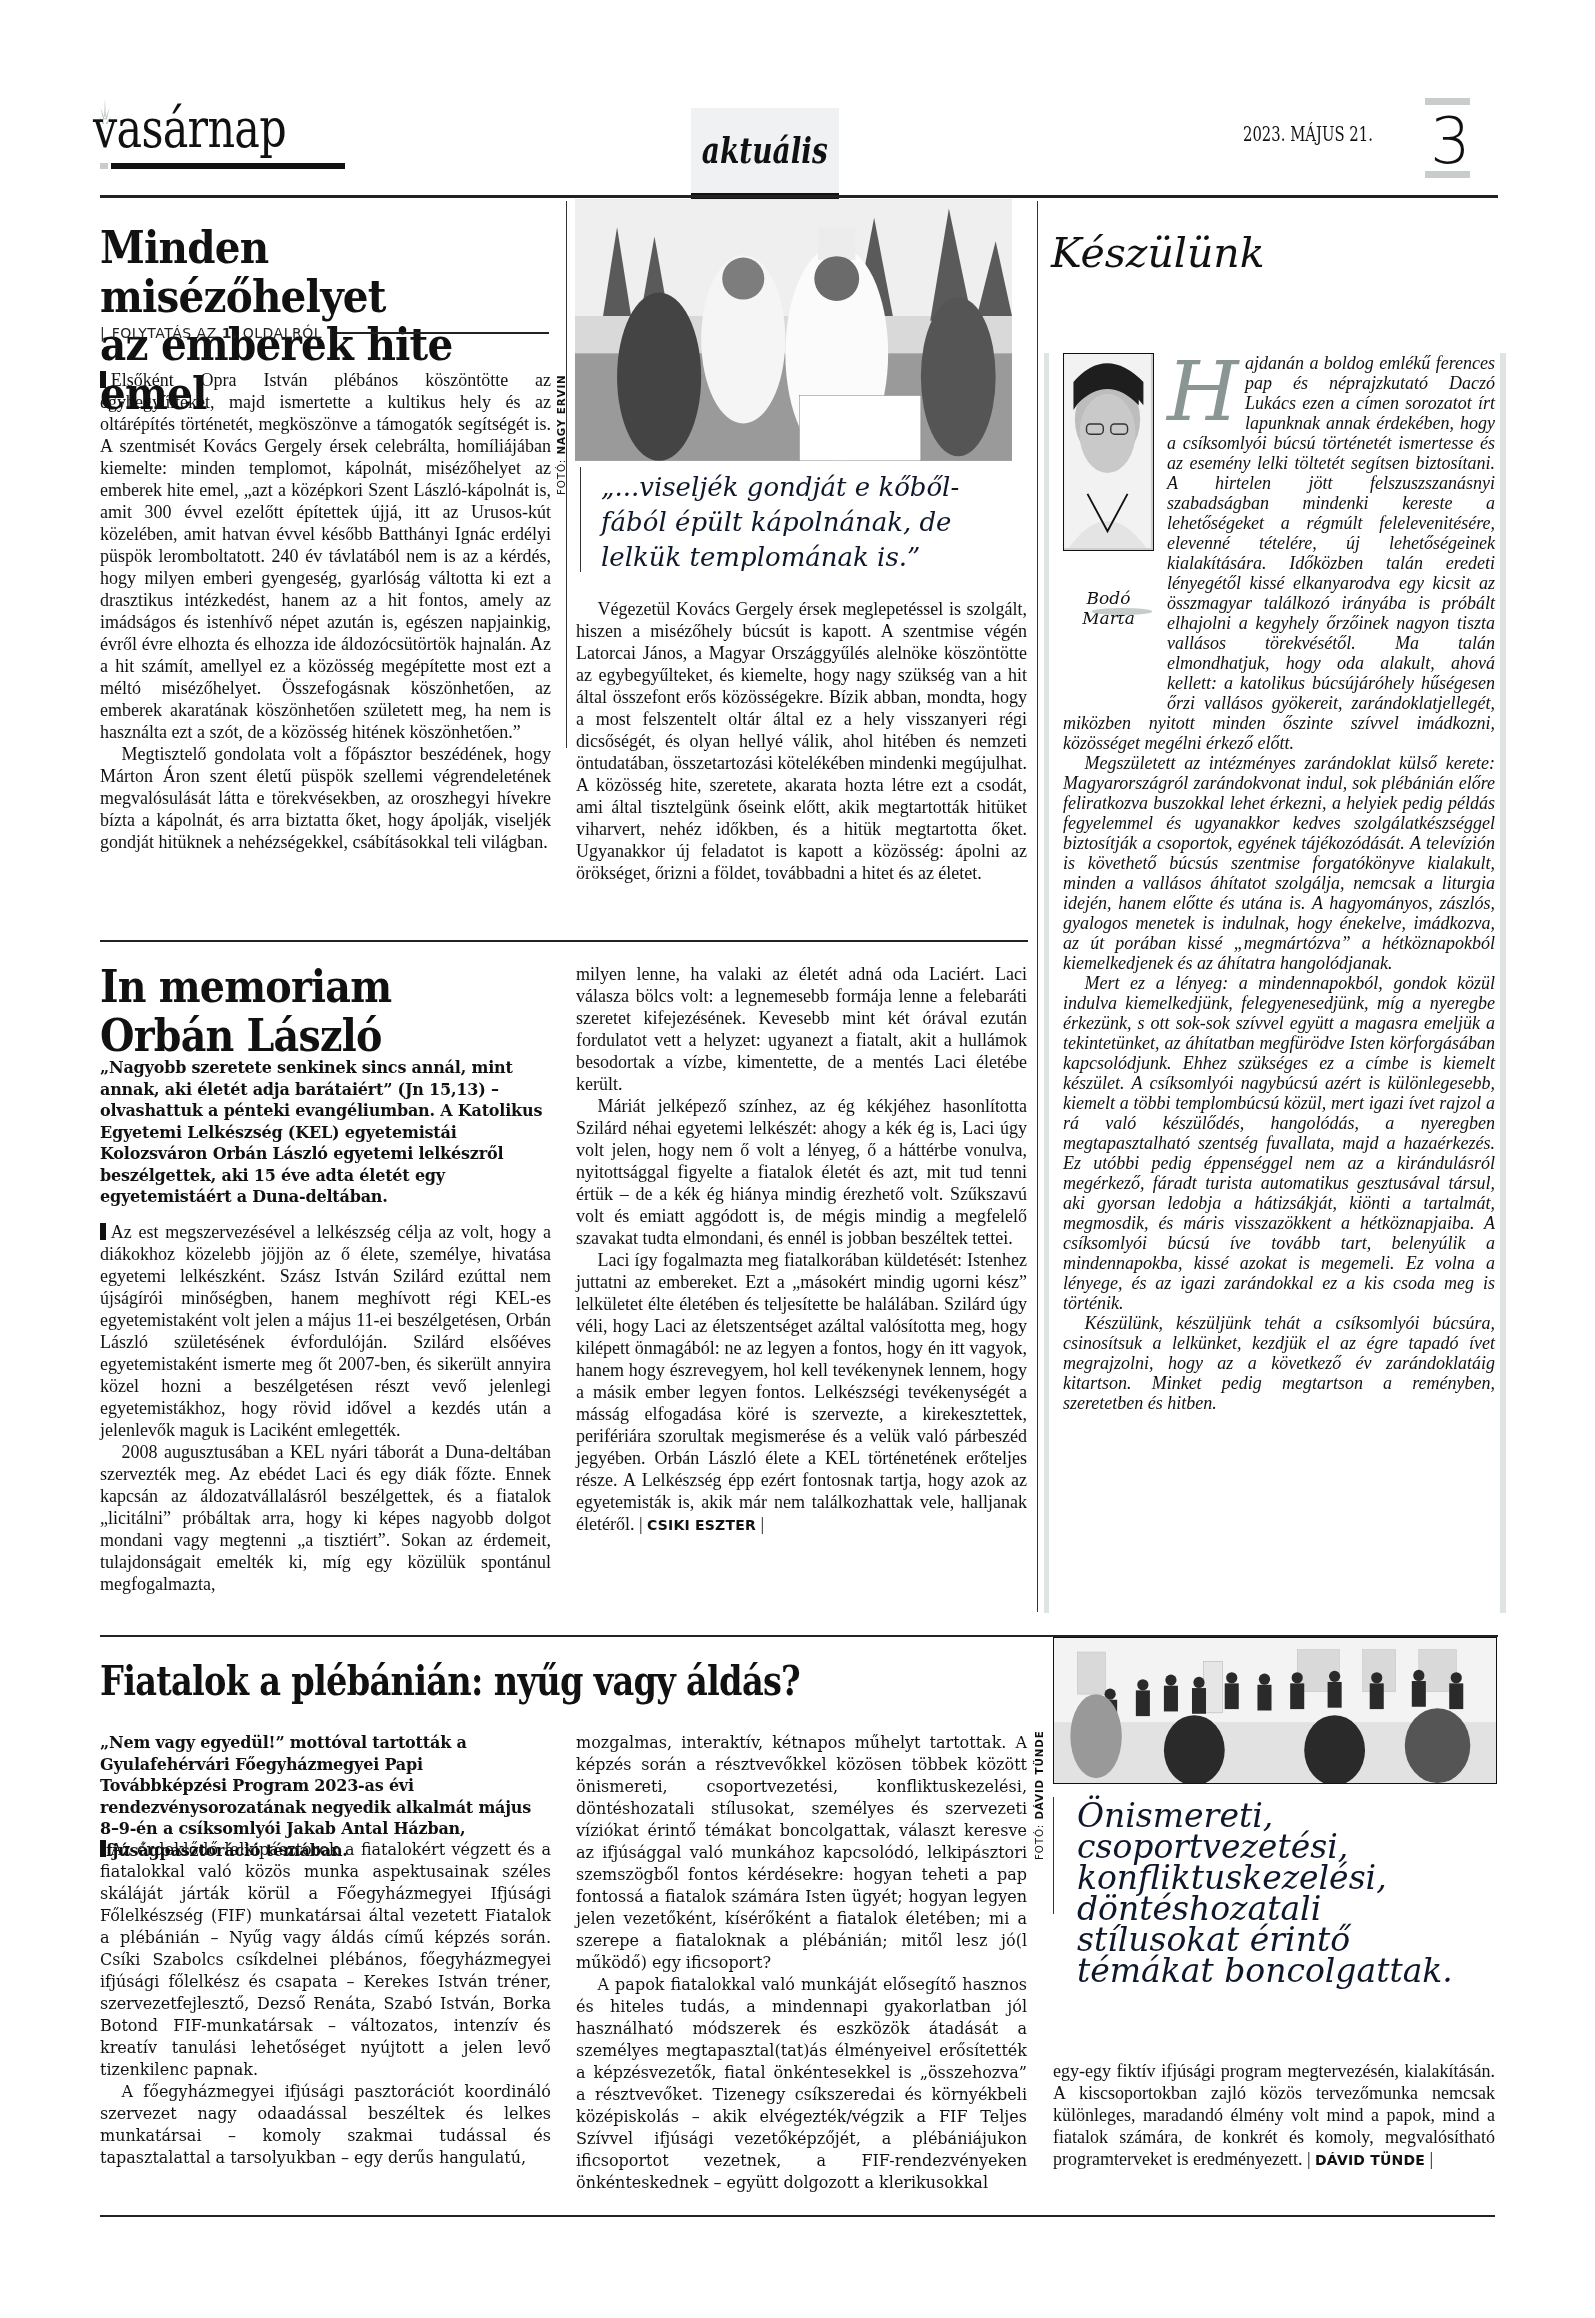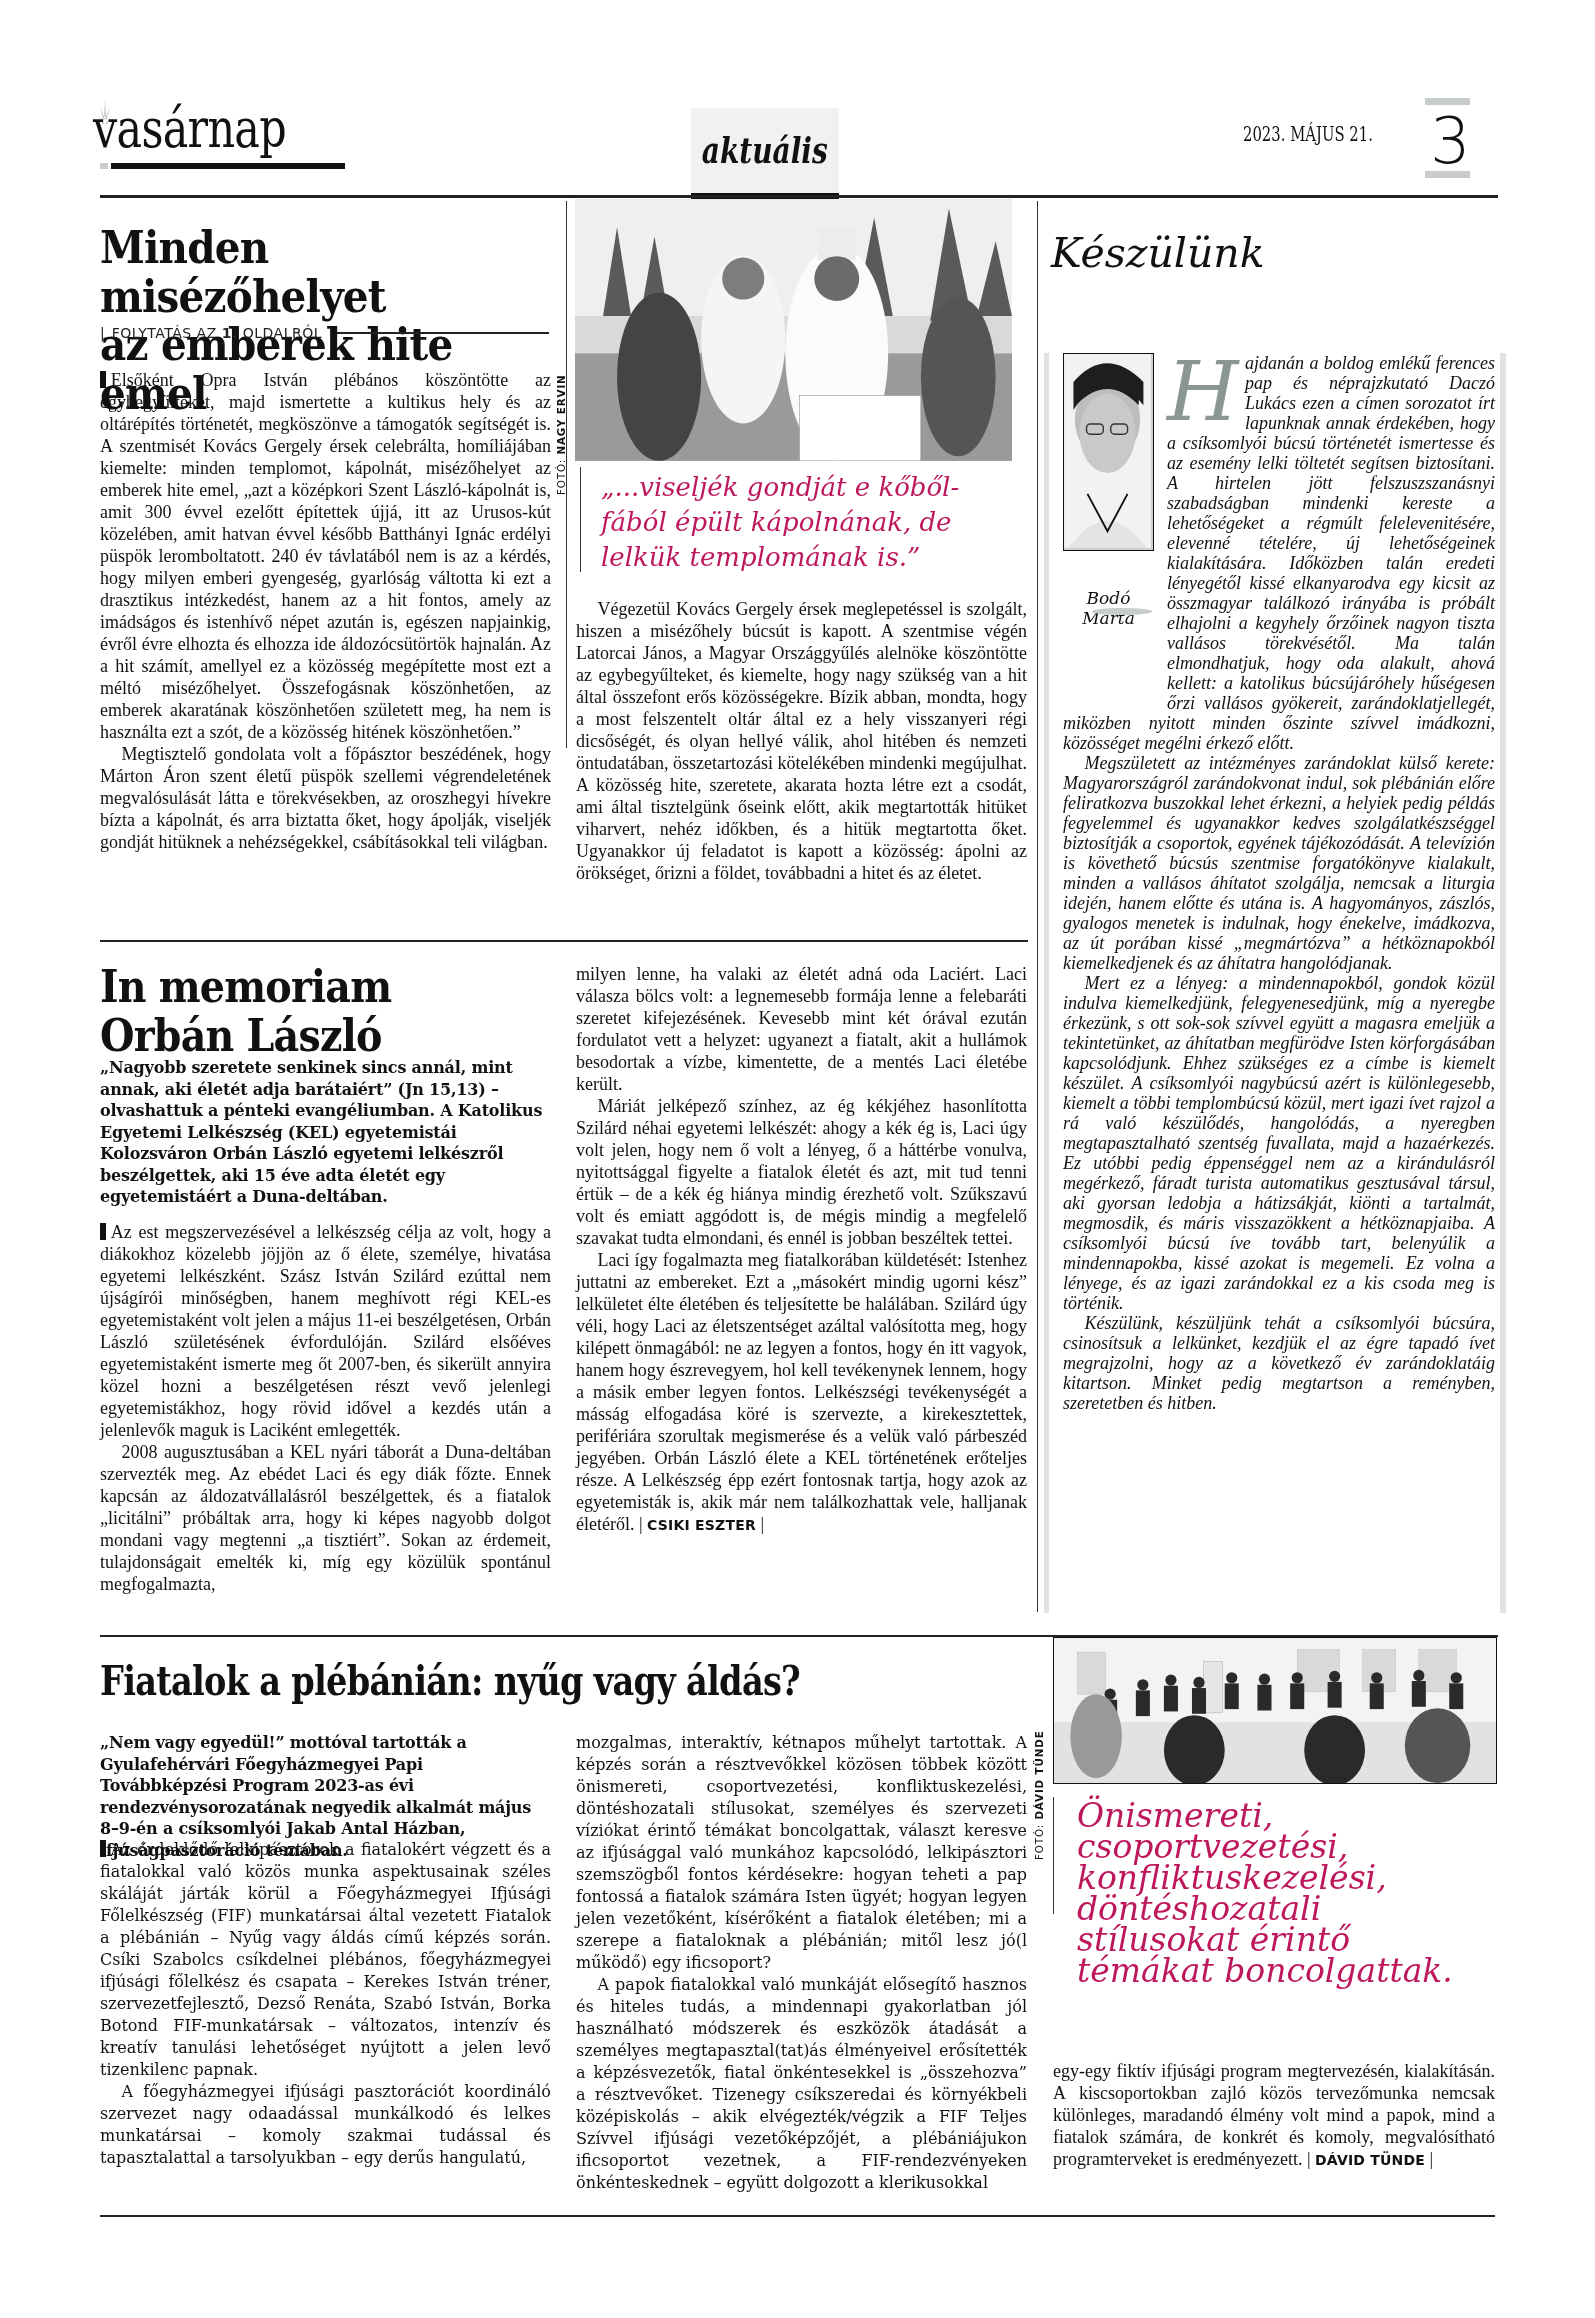--- a/index.html
+++ b/index.html
@@ -23,21 +23,21 @@
   .hl{font-family:"DejaVu Serif",serif;font-weight:bold;line-height:1.08;letter-spacing:-0.9px;transform-origin:left top;}
   .kicker{font-family:"DejaVu Sans",sans-serif;font-size:14px;color:#222;letter-spacing:0.5px;}
   .kicker b{font-weight:bold;}
   .body{font-family:"Liberation Serif",serif;font-size:18px;line-height:22px;text-align:justify;hyphens:manual;}
   .body p{margin:0;text-indent:21.5px;}
   .body p.first{text-indent:0;}
   .body p.cont{text-indent:0;}
   .lead-mark{display:inline-block;width:6px;height:17px;background:#111;margin-right:4.7px;vertical-align:-1.9px;}
   .lead{font-family:"DejaVu Serif",serif;font-weight:bold;font-size:16px;line-height:21.5px;letter-spacing:-0.2px;}
   .byline{font-family:"DejaVu Sans",sans-serif;font-weight:bold;font-size:14px;letter-spacing:0.2px;}
-  .pull{font-family:"DejaVu Serif",serif;font-style:italic;font-size:26px;line-height:35px;color:#be185d;}
+  .pull{font-family:"DejaVu Serif",serif;font-style:italic;font-size:26px;line-height:35px;color:#0f172a;}
   .photo{background:#888;overflow:hidden;}
   .credit{font-family:"DejaVu Sans",sans-serif;font-size:10.3px;letter-spacing:0.9px;writing-mode:vertical-rl;transform:rotate(180deg);}
   .credit b{font-weight:bold;}
   .sidebar-bg{background:#dfe3e2;}
   .italic-body{font-family:"Liberation Serif",serif;font-style:italic;font-size:18px;line-height:20px;text-align:justify;}
   .italic-body p{margin:0;text-indent:21.5px;}
   .italic-body p.first{text-indent:0;}
   .dropcap{float:left;font-family:"DejaVu Serif",serif;font-style:italic;font-size:82px;line-height:70px;color:#8a9694;margin:3.7px 6.5px 0 0;}
 </style>
 </head>
@@ -178,21 +178,21 @@
 </div>
 
 <div class="abs rule thin" style="left:100px;top:1635px;width:1398px;"></div>
 
 <div class="abs hl" style="left:100px;top:1659px;font-size:41px;width:981px;transform:scaleX(0.82);">Fiatalok a plébánián: nyűg vagy áldás?</div>
 
 <div class="abs lead" style="left:100px;top:1732px;width:451px;">„Nem vagy egyedül!” mottóval tartották a Gyulafehérvári Főegyházmegyei Papi Továbbképzési Program 2023-as évi rendezvénysorozatának negyedik alkalmát május 8–9-én a csíksomlyói Jakab Antal Házban, ifjúságpasztoráció témában.</div>
 
 <div class="abs body" style="left:100px;top:1839px;width:451px;font-family:'DejaVu Serif',serif;font-size:16px;line-height:22px;">
   <p class="first"><span class="lead-mark"></span><span>Az érdeklődő lelkipásztorok a fiatalokért végzett és a fiatalokkal való közös munka aspektusainak széles skáláját járták körül a Főegyházmegyei Ifjúsági Főlelkészség (FIF) munkatársai által vezetett Fiatalok a plébánián – Nyűg vagy áldás című képzés során. Csíki Szabolcs csíkdelnei plébános, főegyházmegyei ifjúsági főlelkész és csapata – Kerekes István tréner, szervezetfejlesztő, Dezső Renáta, Szabó István, Borka Botond FIF-munkatársak – változatos, intenzív és kreatív tanulási lehetőséget nyújtott a jelen levő tizenkilenc papnak.</span></p>
-  <p>A főegyházmegyei ifjúsági pasztorációt koordináló szervezet nagy odaadással munkálkodó és lelkes munkatársai – komoly szakmai tudással és tapasztalattal a tarsolyukban – egy derűs hangulatú,</p>
+  <p>A főegyházmegyei ifjúsági pasztorációt koordináló szervezet nagy odaadással beszéltek és lelkes munkatársai – komoly szakmai tudással és tapasztalattal a tarsolyukban – egy derűs hangulatú,</p>
 </div>
 
 <div class="abs body" style="left:576px;top:1732px;width:451px;font-family:'DejaVu Serif',serif;font-size:16px;line-height:22px;">
   <p class="cont">mozgalmas, interaktív, kétnapos műhelyt tartottak. A képzés során a résztvevőkkel közösen többek között önismereti, csoportvezetési, konfliktuskezelési, döntéshozatali stílusokat, személyes és szervezeti víziókat érintő témákat boncolgattak, választ keresve az ifjúsággal való munkához kapcsolódó, lelkipásztori szemszögből fontos kérdésekre: hogyan teheti a pap fontossá a fiatalok számára Isten ügyét; hogyan legyen jelen vezetőként, kísérőként a fiatalok életében; mi a szerepe a fiataloknak a plébánián; mitől lesz jó(l működő) egy ificsoport?</p>
   <p>A papok fiatalokkal való munkáját elősegítő hasznos és hiteles tudás, a mindennapi gyakorlatban jól használható módszerek és eszközök átadását a személyes megtapasztal(tat)ás élményeivel erősítették a képzésvezetők, fiatal önkéntesekkel is „összehozva” a résztvevőket. Tizenegy csíkszeredai és környékbeli középiskolás – akik elvégezték/végzik a FIF Teljes Szívvel ifjúsági vezetőképzőjét, a plébániájukon ificsoportot vezetnek, a FIF-rendezvényeken önkénteskednek – együtt dolgozott a klerikusokkal</p>
 </div>
 
 <div class="abs credit" style="left:1033px;top:1715px;height:145px;">
   <span>FOTÓ:</span> <b>DÁVID TÜNDE</b>
 </div>

